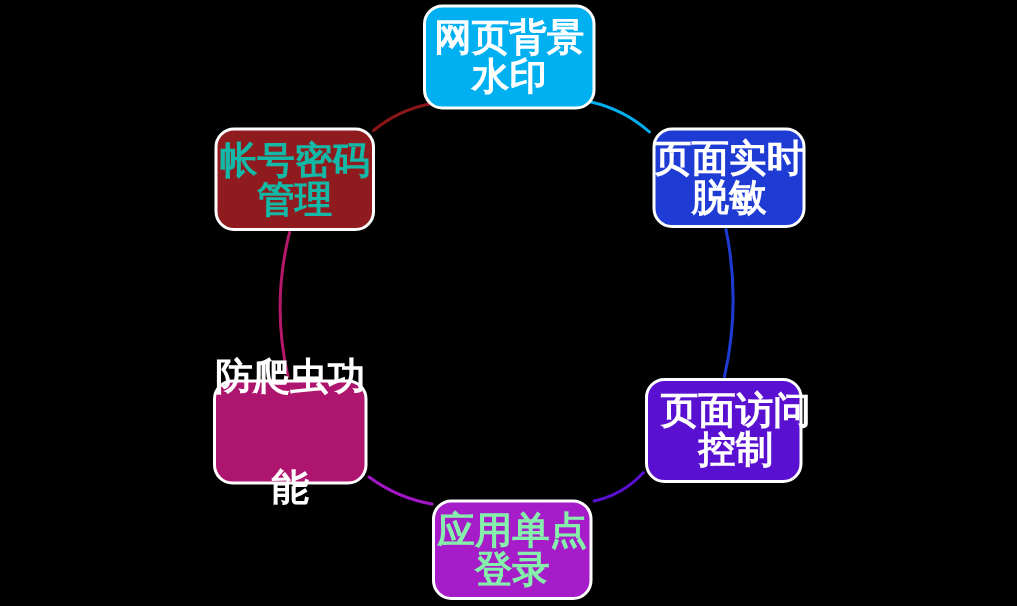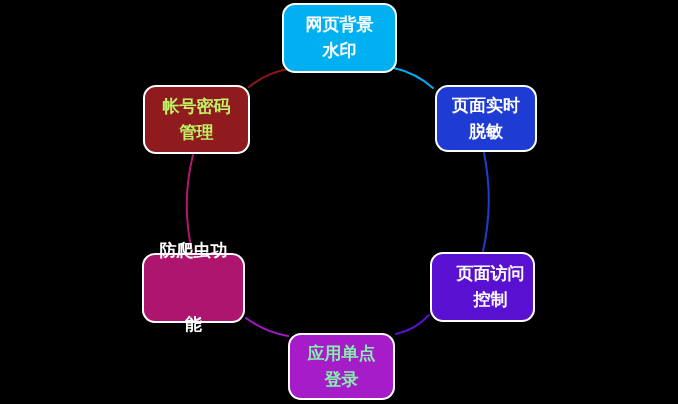--- a/index.html
+++ b/index.html
@@ -31,21 +31,21 @@
     position: absolute;
     box-sizing: border-box;
     border: 2.5px solid #ffffff;
     border-radius: 13px;
     display: flex;
     flex-direction: column;
     align-items: center;
     justify-content: center;
     color: #ffffff;
     font-weight: bold;
-    font-size: 17px;
+    font-size: 25px;
     line-height: 26px;
     text-align: center;
   }
   .ln { display: block; white-space: nowrap; }
   .pos-t  { left: 282px; top: 3px;   width: 115px; height: 70px; }
   .pos-tr { left: 435px; top: 85px;  width: 102px; height: 67px; }
   .pos-br { left: 430px; top: 252px; width: 105px; height: 70px; padding-left: 16px; }
   .pos-b  { left: 288px; top: 333px; width: 107px; height: 67px; }
   .pos-bl { left: 142px; top: 253px; width: 103px; height: 70px; gap: 48px; }
   .pos-tl { left: 143px; top: 85px;  width: 107px; height: 69px; }
@@ -82,18 +82,18 @@
   <div class="node pos-b" style="background: rgb(165, 28, 200); color: #86efac; border-color: rgb(255, 255, 255);">
     <span class="ln">应用单点</span>
     <span class="ln">登录</span>
   </div>
 
   <div class="node pos-bl" style="background: rgb(174, 21, 111); color: rgb(255, 255, 255); border-color: rgb(255, 255, 255);">
     <span class="ln">防爬虫功</span>
     <span class="ln">能</span>
   </div>
 
-  <div class="node pos-tl" style="background: rgb(143, 27, 30); color: #bef264; border-color: rgb(255, 255, 255);">
+  <div class="node pos-tl" style="background: rgb(143, 27, 30); color: #14b8a6; border-color: rgb(255, 255, 255);">
     <span class="ln">帐号密码</span>
     <span class="ln">管理</span>
   </div>
 
 </div>
 
 </body></html>

